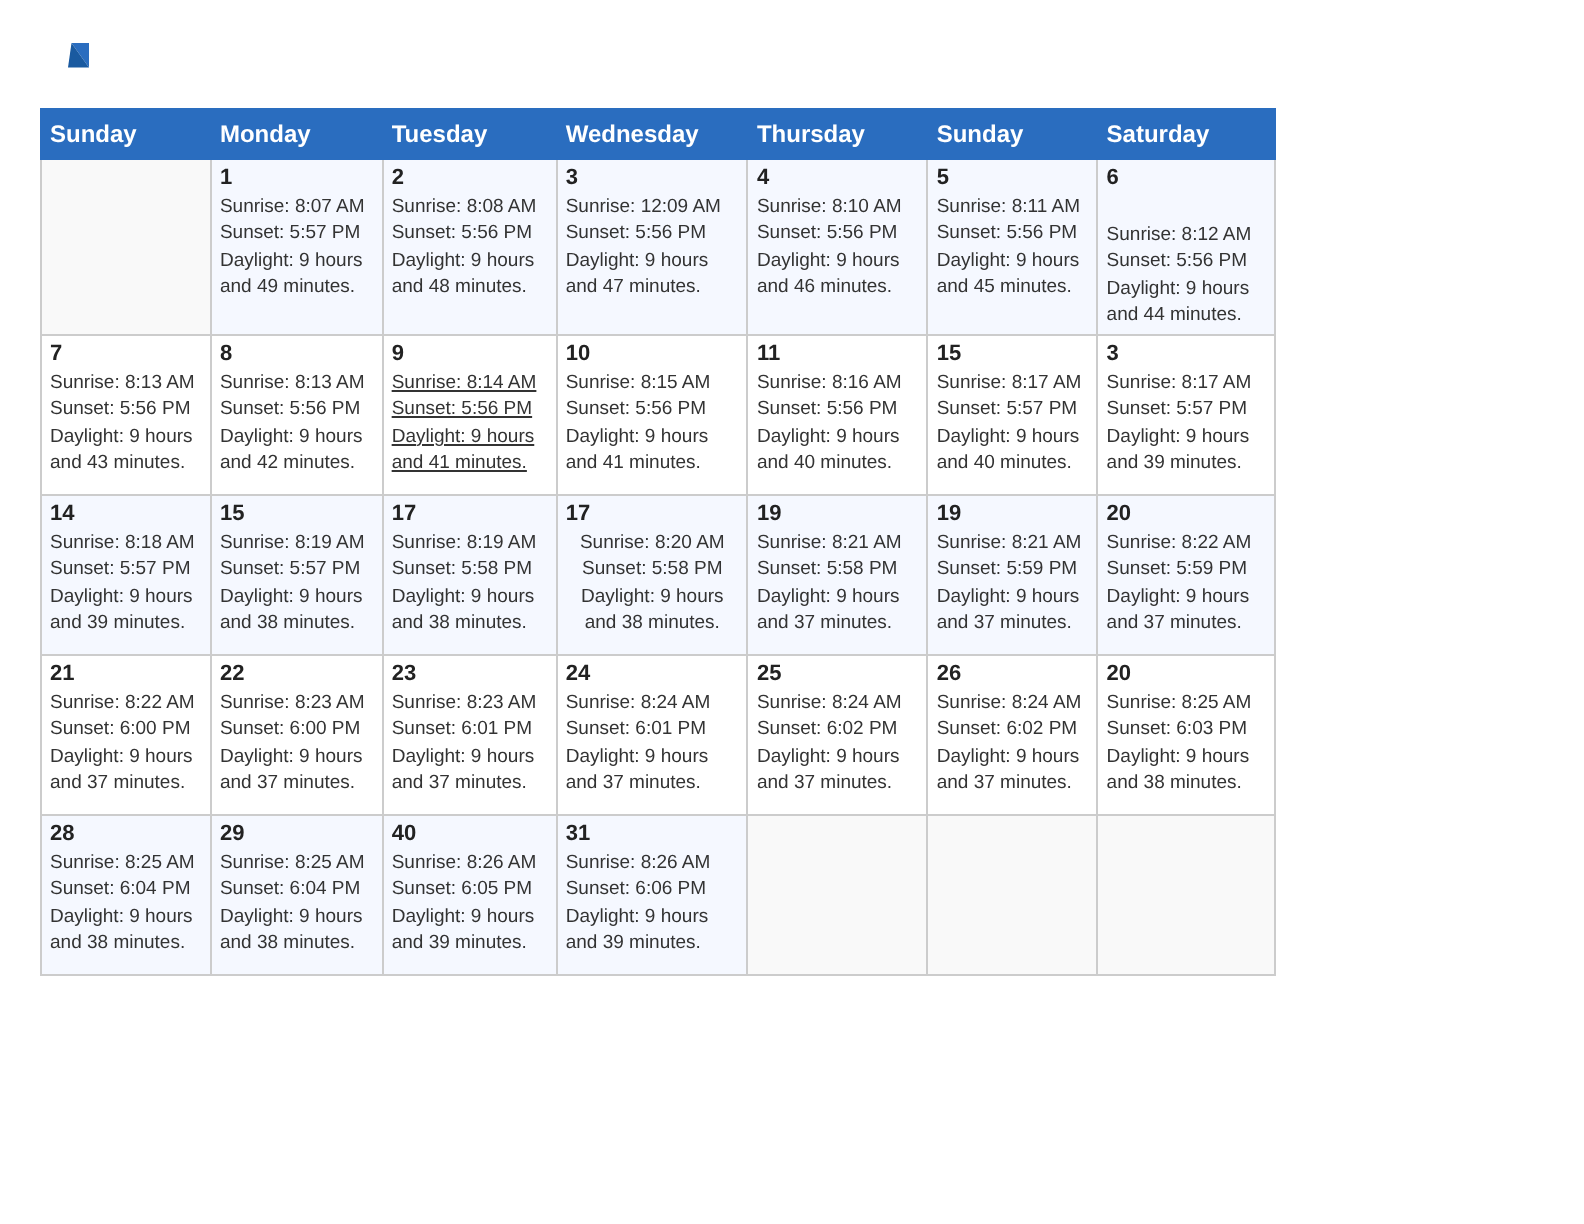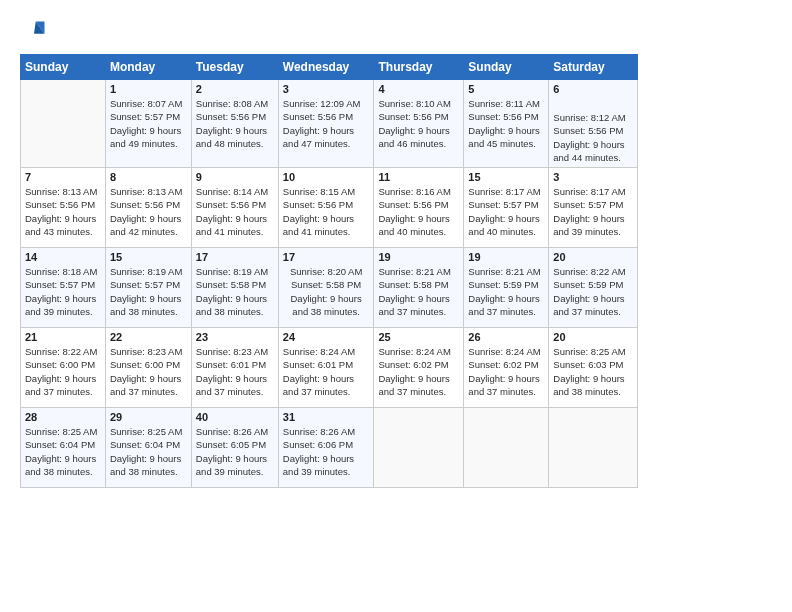--- a/index.html
+++ b/index.html
@@ -185,21 +185,21 @@
           </td>
           <td>
             <span class="day-num">8</span>
             <div class="day-info" style="white-space: pre-line;">Sunrise: 8:13 AM
 Sunset: 5:56 PM
 Daylight: 9 hours
 and 42 minutes.</div>
           </td>
           <td>
             <span class="day-num">9</span>
-            <div class="day-info" style="white-space: pre-line;">Sunrise: 8:14 AM
+            <div class="day-info" style="white-space: pre-line; text-decoration: underline;">Sunrise: 8:14 AM
 Sunset: 5:56 PM
 Daylight: 9 hours
 and 41 minutes.</div>
           </td>
           <td>
             <span class="day-num">10</span>
             <div class="day-info" style="white-space: pre-line;">Sunrise: 8:15 AM
 Sunset: 5:56 PM
 Daylight: 9 hours
 and 41 minutes.</div>

